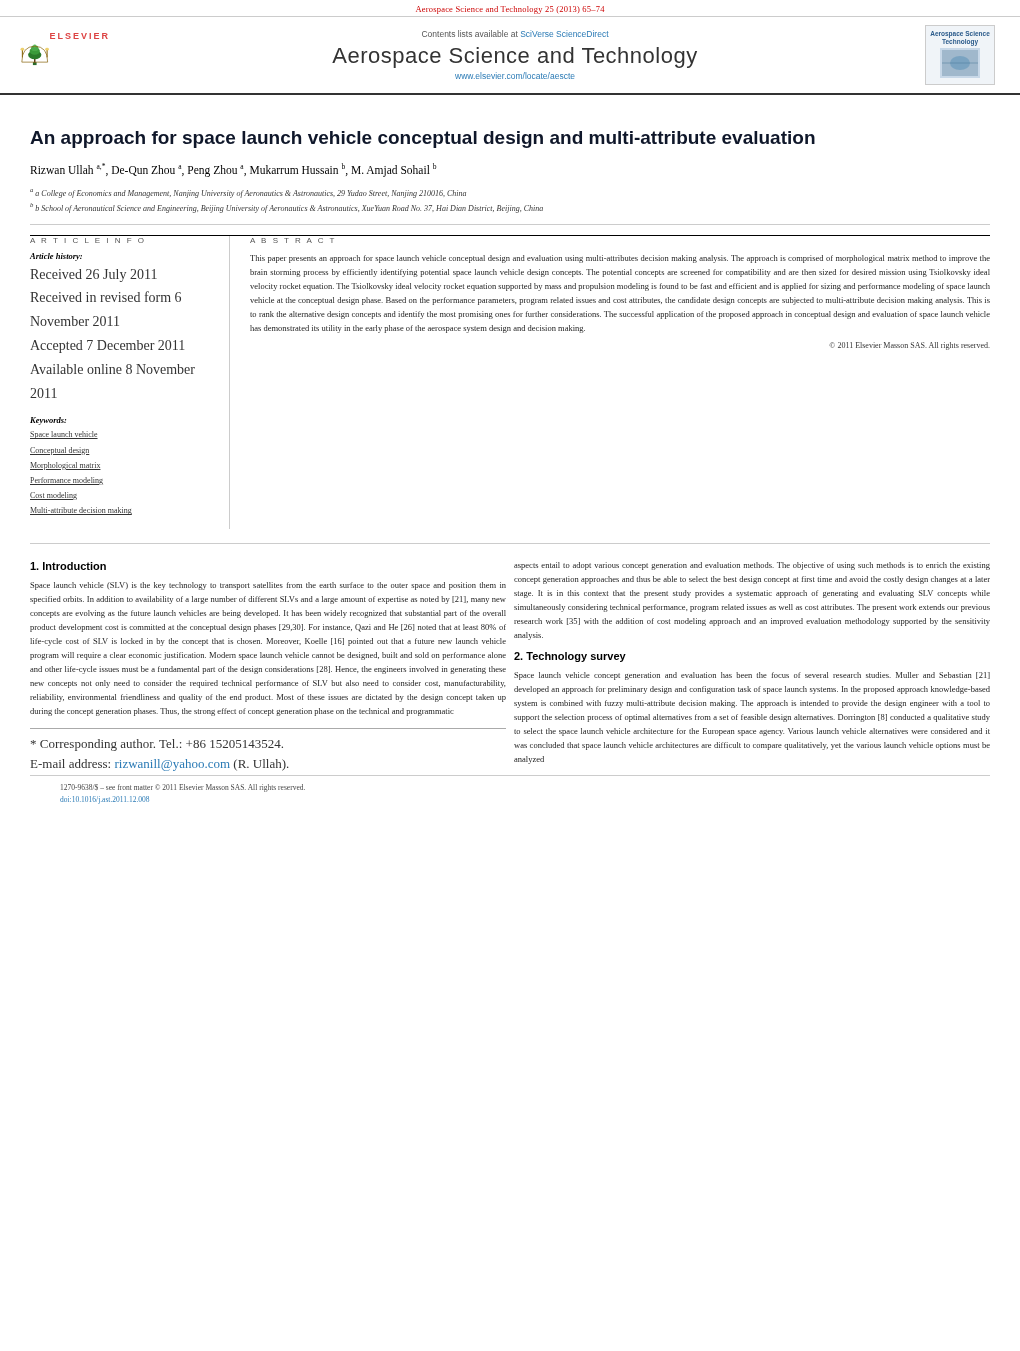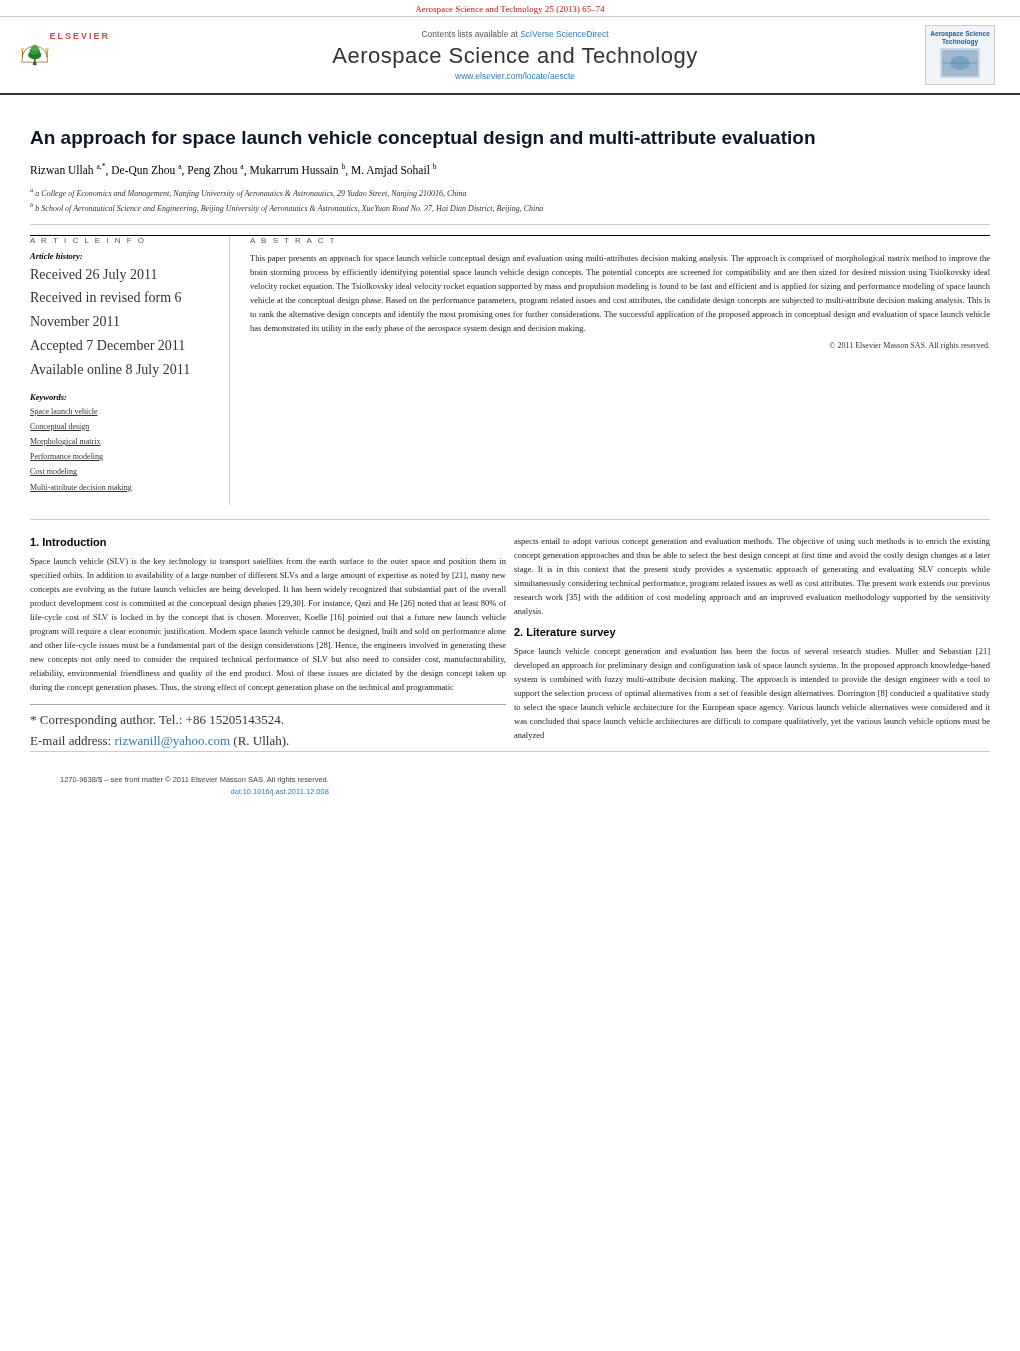--- a/index.html
+++ b/index.html
@@ -268,27 +268,26 @@
     }
     .footnote-text {
       font-size: 13px;
       line-height: 1.6;
       color: #333;
     }
 
     
     .page-footer {
       border-top: 1px solid #ccc;
-      padding: 22px 30px;
+      padding: 6px 30px;
       font-size: 7.5px;
       color: #444;
-      font-family: Liberation Sans, sans-serif;
+      font-family: Liberation Serif, serif;
       display: flex;
       justify-content: space-between;
-      text-align: right;
     }
     .footer-left {
       line-height: 1.6;
     }
     .footer-doi {
       color: #2a7ab5;
     }
 
     
     .tree-svg { display: block; }
@@ -376,21 +375,21 @@
   <div class="two-col">
 
     <div class="left-col">
       <div class="section-label">A R T I C L E   I N F O</div>
 
       <div class="article-info-group">
         <div class="info-heading">Article history:</div>
         <div class="info-text">Received 26 July 2011</div>
         <div class="info-text">Received in revised form 6 November 2011</div>
         <div class="info-text">Accepted 7 December 2011</div>
-        <div class="info-text">Available online 8 July 2011</div>
+        <div class="info-text">Available online 8 November 2011</div>
       </div>
 
       <div class="article-info-group">
         <div class="info-heading">Keywords:</div>
         <div class="keywords-list">
           <div>Space launch vehicle</div>
           <div>Conceptual design</div>
           <div>Morphological matrix</div>
           <div>Performance modeling</div>
           <div>Cost modeling</div>
@@ -430,21 +429,21 @@
       </div>
     </div>
 
     <div class="body-right">
       <div class="body-text">
         <p>aspects entail to adopt various concept generation and evaluation methods. The objective of using such methods is to enrich the existing concept generation approaches and thus be able to select the best design concept at first time and avoid the costly design changes at a later stage. It is in this context that the present study provides a systematic approach of generating and evaluating SLV concepts while simultaneously considering technical performance, program related issues as well as cost attributes. The present work extends our previous research work [35] with the addition of cost modeling approach and an improved evaluation methodology supported by the sensitivity analysis.</p>
       </div>
 
       <div class="section-title" style="margin-top:8px;">
         <span>2.</span>
-        <span>Literature survey</span>
+        <span>Technology survey</span>
       </div>
 
       <div class="body-text">
         <p>Space launch vehicle concept generation and evaluation has been the focus of several research studies. Muller and Sebastian [21] developed an approach for preliminary design and configuration task of space launch systems. In the proposed approach knowledge-based system is combined with fuzzy multi-attribute decision making. The approach is intended to provide the design engineer with a tool to support the selection process of optimal alternatives from a set of feasible design alternatives. Dorrington [8] conducted a qualitative study to select the space launch vehicle architecture for the European space agency. Various launch vehicle alternatives were considered and it was concluded that space launch vehicle architectures are difficult to compare qualitatively, yet the various launch vehicle options must be analyzed</p>
       </div>
     </div>
   </div>
 
   <div class="page-footer">
     <div class="footer-left">

